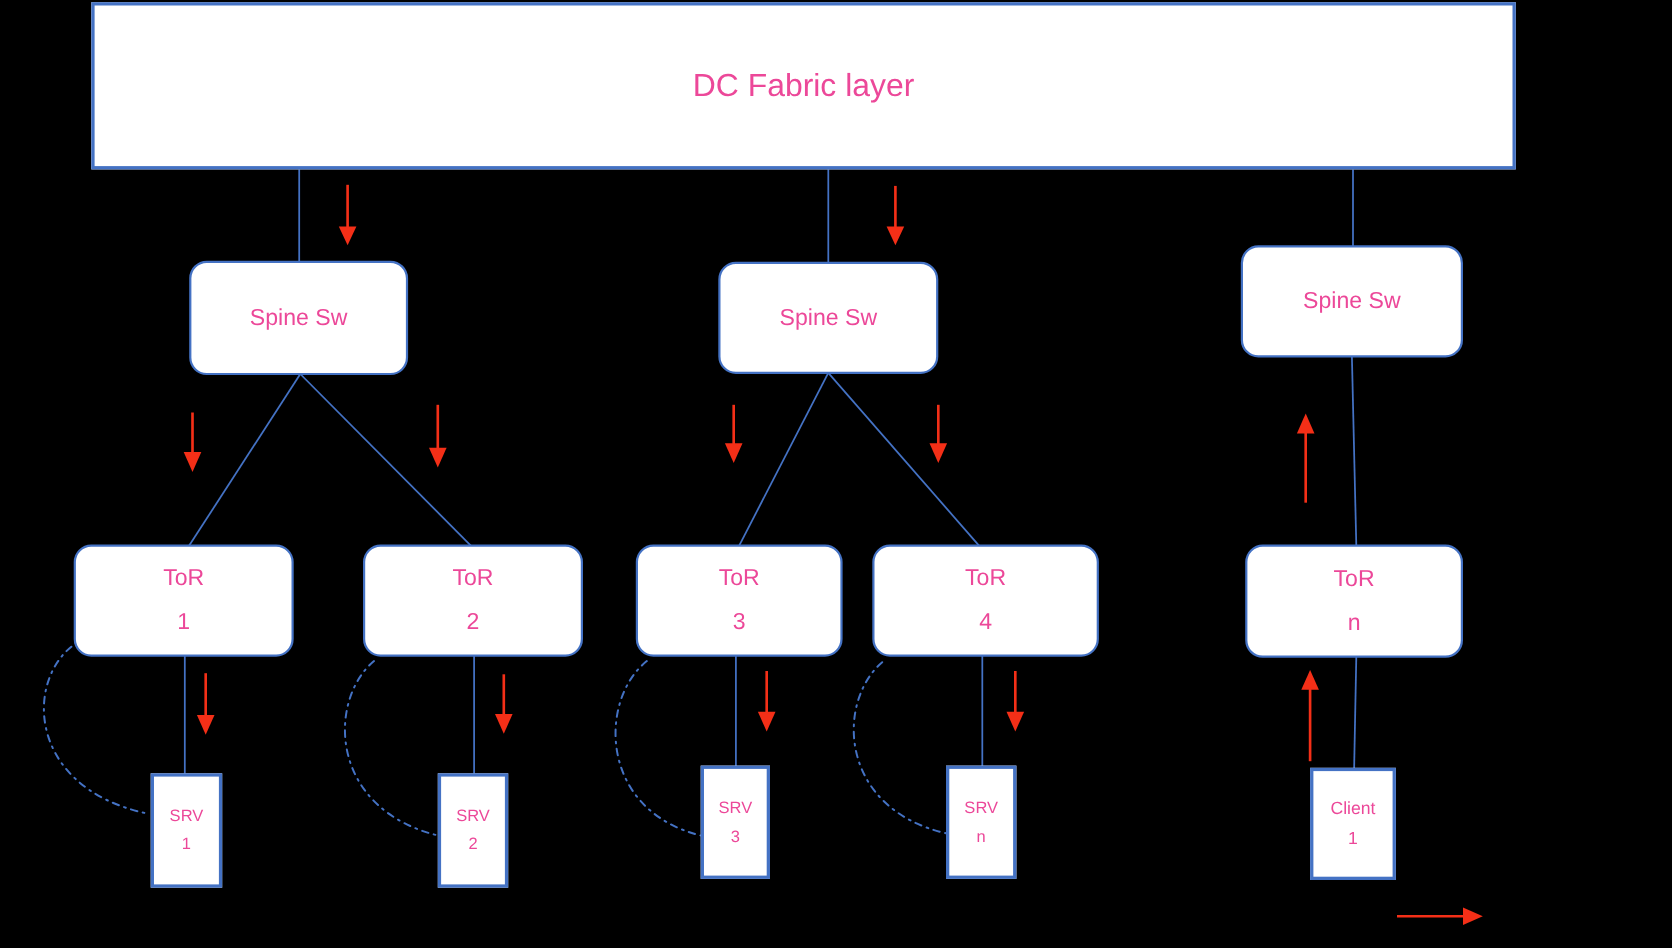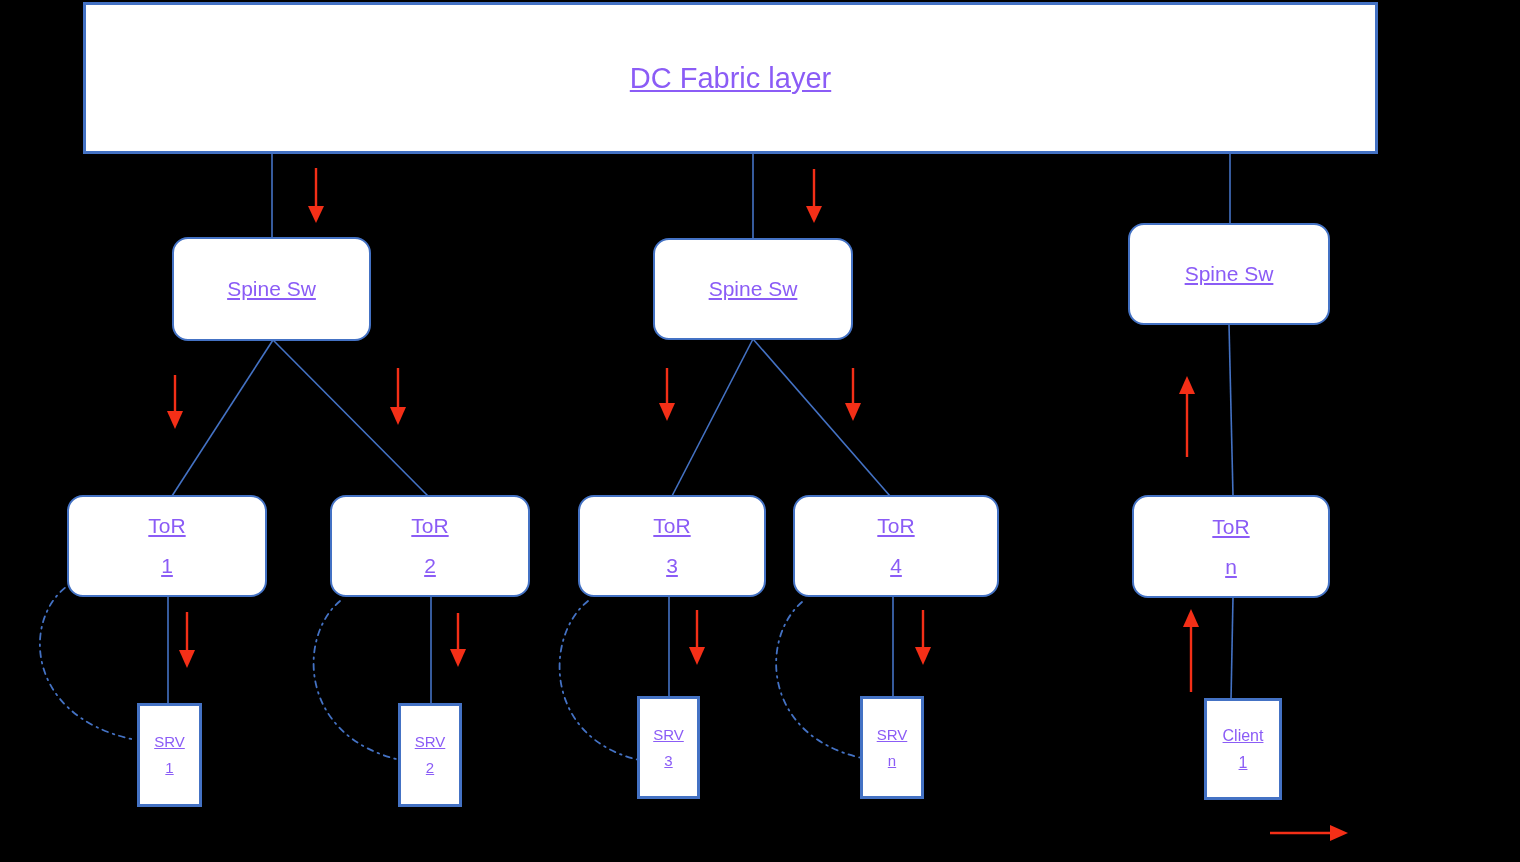--- a/index.html
+++ b/index.html
@@ -12,21 +12,21 @@
   }
   .wires{position:absolute;left:0;top:0;width:1520px;height:862px;}
   .wires line.conn{stroke:#4472c4;stroke-width:1.6;}
   .wires path.arc{stroke:#4472c4;stroke-width:1.8;fill:none;stroke-dasharray:6 5 1.6 5;stroke-linecap:round;}
   .wires .arrow line{stroke:#f42f17;stroke-width:2.4;}
   .wires .arrow polygon{fill:#f42f17;stroke:none;}
   .box{
     position:absolute;box-sizing:border-box;
     background:#ffffff;border:2.5px solid #4472c4;
     display:flex;flex-direction:column;align-items:center;justify-content:center;
-    color:#8b5cf6;text-align:center;text-decoration:underline;
+    color:#ec4899;text-align:center;
   }
   .rounded{border-radius:16px;}
   .fabric{border-width:3px;}
   .fabric .lbl{font-size:29px;}
   .nodebig .lbl{font-size:21px;line-height:40px;white-space:nowrap;}
   .endpoint{border-width:3px;}
   .endpoint .lbl{font-size:15px;line-height:26px;}
   .client .lbl{font-size:16px;line-height:27px;}
 </style>
 </head>
@@ -159,18 +159,18 @@
     <span class="lbl">2</span>
   </div>
   <div class="box endpoint" style="left:637px;top:696px;width:63px;height:103px;">
     <span class="lbl">SRV</span>
     <span class="lbl">3</span>
   </div>
   <div class="box endpoint" style="left:860px;top:696px;width:64px;height:103px;">
     <span class="lbl">SRV</span>
     <span class="lbl">n</span>
   </div>
-  <div class="box endpoint client" style="left:1191px;top:698px;width:78px;height:102px;margin-left:13px;">
+  <div class="box endpoint client" style="left:1191px;top:698px;width:78px;height:102px;">
     <span class="lbl">Client</span>
     <span class="lbl">1</span>
   </div>
 
 </div>
 
 </body></html>

